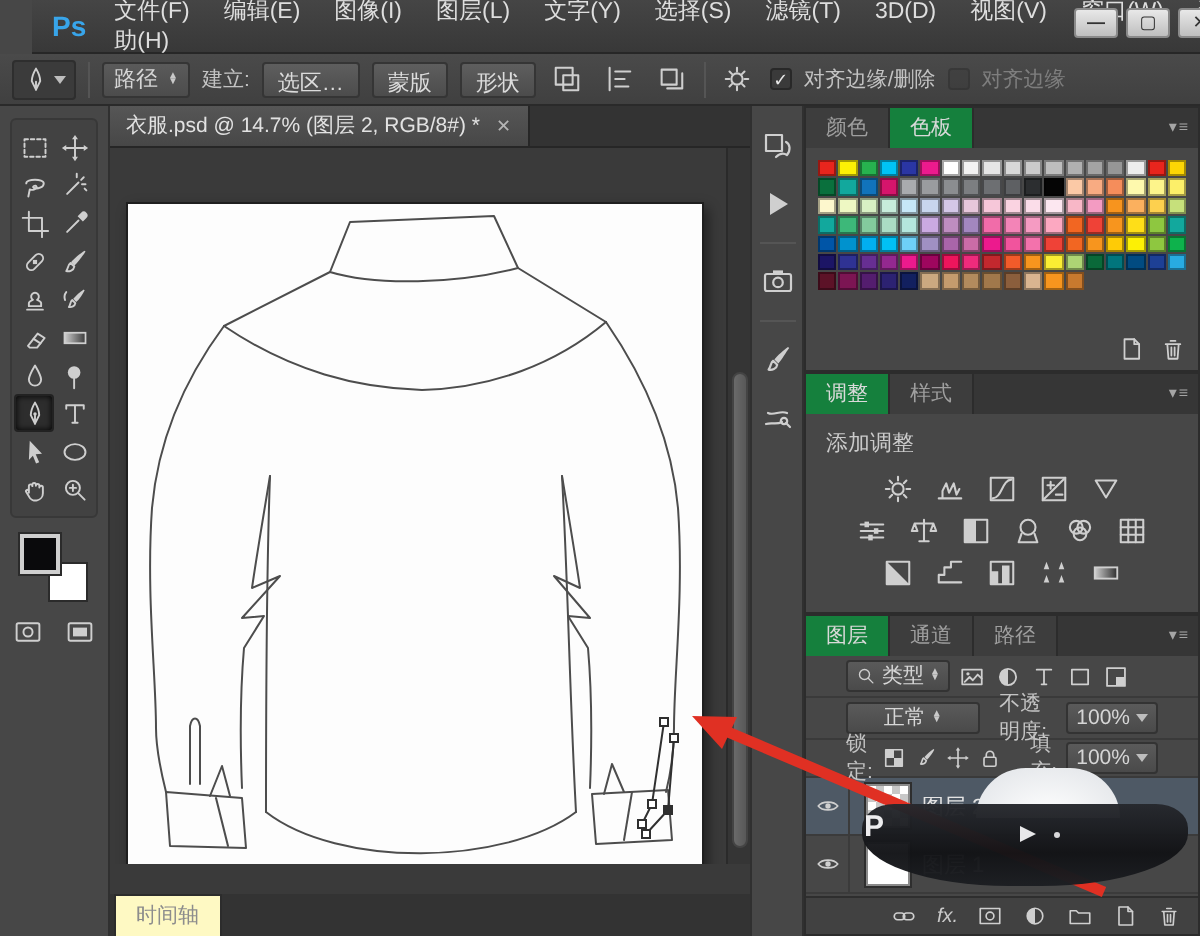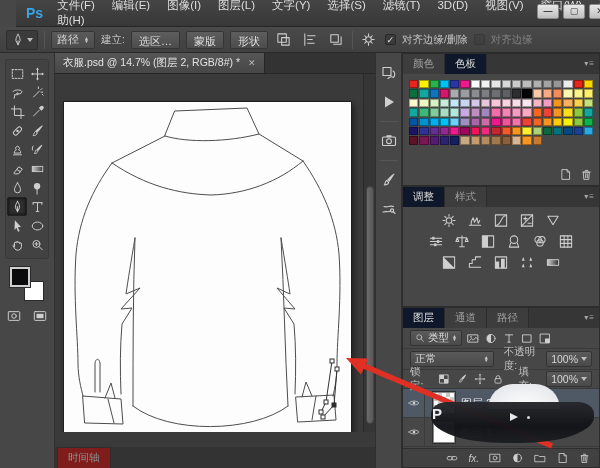--- a/index.html
+++ b/index.html
@@ -50,45 +50,45 @@
 #vthumb{position:absolute;left:2px;top:112px;width:8px;height:238px;background:linear-gradient(90deg,#6a6a6a,#585858);border-radius:4px;border:1px solid #444}
 #statusbar{position:absolute;left:0;top:379px;width:320px;height:15px;background:#424242;border-top:1px solid #2c2c2c;display:flex;align-items:center;font-size:10.5px;color:#cdcdcd}
 #status-zoom{margin-left:8px}
 #status-doc{margin-left:28px}
 #hthumb{width:48px;height:7px;background:#6e6e6e;border-radius:3px;margin-left:12px}
 .tri-r{width:0;height:0;border-top:4px solid transparent;border-bottom:4px solid transparent;border-left:5px solid #b9b9b9;margin-left:16px}
 .tri-s{width:0;height:0;border-top:3px solid transparent;border-bottom:3px solid transparent;border-left:4px solid #8f8f8f;margin-left:8px}
 #bottomtabs{position:absolute;left:0;top:394px;width:320px;height:21px;background:#333;display:flex;align-items:flex-end}
 .btab{padding:3px 10px;font-size:10.5px}
 #tab-minibridge{background:#484848;border:1px solid #262626;border-bottom:none;color:#d2d2d2;margin-left:6px}
-#tab-timeline{background:#7f1d1d;border:1px solid #2c2c2c;border-bottom:none;color:#8d8d8d;margin-left:2px}
+#tab-timeline{background:#fef9c3;border:1px solid #2c2c2c;border-bottom:none;color:#8d8d8d;margin-left:2px}
 
 
 #dockstrip{position:absolute;left:375px;top:53px;width:27px;height:415px;background:#474747;border-left:1px solid #303030;border-right:1px solid #303030;display:flex;flex-direction:column;align-items:center;padding-top:10px;gap:9px}
 .dock-btn{width:20px;height:20px;display:flex;align-items:center;justify-content:center;border-radius:2px}
 .dock-sep{width:18px;height:1px;background:#363636;border-bottom:1px solid #555}
 
 
 #panels{position:absolute;left:402px;top:53px;width:198px;height:415px}
 .panel{position:absolute;left:0;width:198px;background:#474747;border:1px solid #2c2c2c}
 .ptabs{height:20px;background:#363636;display:flex;align-items:flex-end;position:relative}
 .ptab{padding:3px 10px 3px;font-size:10.5px;color:#9f9f9f;background:#3d3d3d;border-right:1px solid #2c2c2c}
-.ptab.active{background:#0f172a;color:#dadada}
+.ptab.active{background:#15803d;color:#dadada}
 .pmenu{position:absolute;right:4px;top:5px;color:#a5a5a5;font-size:8px;letter-spacing:1px}
 #panel-swatches{top:0;height:133px}
 #swatch-grid{margin:6px 5px 0 6px}
 .swrow{display:flex;gap:1px;margin-bottom:1px}
 .sw{width:9.3px;height:8.4px;border:1px solid rgba(0,0,0,.35)}
 #swatch-footer{position:absolute;right:6px;bottom:4px;display:flex;gap:8px}
 #panel-adjust{top:133px;height:121px}
 #adj-header{padding:7px 10px 2px;color:#cacaca;font-size:11px}
 .adj-row{display:flex;justify-content:center;gap:8px;margin-top:6px}
 .adj{width:18px;height:15px;display:flex;align-items:center;justify-content:center}
 #panel-layers{top:254px;height:161px}
-.lrow{display:flex;align-items:center;gap:4px;padding:0 7px;height:21px;border-bottom:1px solid #3a3a3a}
+.lrow{display:flex;align-items:center;gap:4px;padding:0 20px;height:21px;border-bottom:1px solid #3a3a3a}
 .lrow.tight{height:19px}
 .minisel{display:flex;align-items:center;gap:3px;background:linear-gradient(#5a5a5a,#4a4a4a);border:1px solid #333;border-radius:2px;height:16px;padding:0 4px;font-size:10.5px}
 .llabel{font-size:10.5px;color:#c3c3c3}
 .lockic{width:14px;height:14px;display:flex;align-items:center;justify-content:center}
 #layer-list{height:58px}
 .layer-row{display:flex;align-items:center;height:29px;border-bottom:1px solid #3b3b3b}
 .layer-row.sel{background:#4e5965}
 .eye-col{width:22px;display:flex;justify-content:center;align-items:center;border-right:1px solid #3b3b3b;align-self:stretch}
 .thumb{width:22px;height:22px;margin:0 6px 0 8px;border:1px solid #8a8a8a;outline:1px solid #2e2e2e}
 .thumb.checker{background-color:#fff;background-image:linear-gradient(45deg,#c8c8c8 25%,transparent 25%,transparent 75%,#c8c8c8 75%),linear-gradient(45deg,#c8c8c8 25%,transparent 25%,transparent 75%,#c8c8c8 75%);background-size:8px 8px;background-position:0 0,4px 4px}
@@ -585,20 +585,21 @@
         </span>
     </div>
   </div>
 
   <div class="panel" id="panel-adjust">
     <div class="ptabs">
       <div class="ptab active">调整</div>
       <div class="ptab">样式</div>
       <span class="pmenu">▾≡</span>
     </div>
+    <div id="adj-header">添加调整</div>
     <div class="adj-row">
       <span class="adj">
           <svg width="16" height="15" viewBox="0 0 16 16">
             <circle class="ic" cx="8" cy="8" r="3"></circle>
             <path class="ic" d="M8 1.5v2M8 12.5v2M1.5 8h2M12.5 8h2M3.5 3.5l1.4 1.4M11.1 11.1l1.4 1.4M12.5 3.5l-1.4 1.4M4.9 11.1l-1.4 1.4"></path>
           </svg>
         </span>
       <span class="adj">
           <svg width="16" height="15" viewBox="0 0 16 16">
             <path class="ic" d="M2 13h12M4 13V9l2-4 1.5 5L10 5l1.5 6 1.5-3"></path>
@@ -741,21 +742,21 @@
           </svg>
         </span>
       <span class="lockic">
           <svg width="14" height="13" viewBox="0 0 16 16">
             <rect class="ic" x="2.5" y="2.5" width="11" height="11"></rect>
             <rect class="icf" x="8" y="8" width="5.5" height="5.5"></rect>
           </svg>
         </span>
     </div>
     <div class="lrow">
-      <div class="minisel" style="width:96px;justify-content:space-between">
+      <div class="minisel" style="width:96px;justify-content:center">
         <span>正常</span>
         <span class="spin">▲<br>▼</span>
       </div>
       <span class="llabel" style="margin-left:6px">不透明度:</span>
       <div class="minisel">
         <span>100%</span>
         <span class="caret"></span>
       </div>
     </div>
     <div class="lrow tight">

